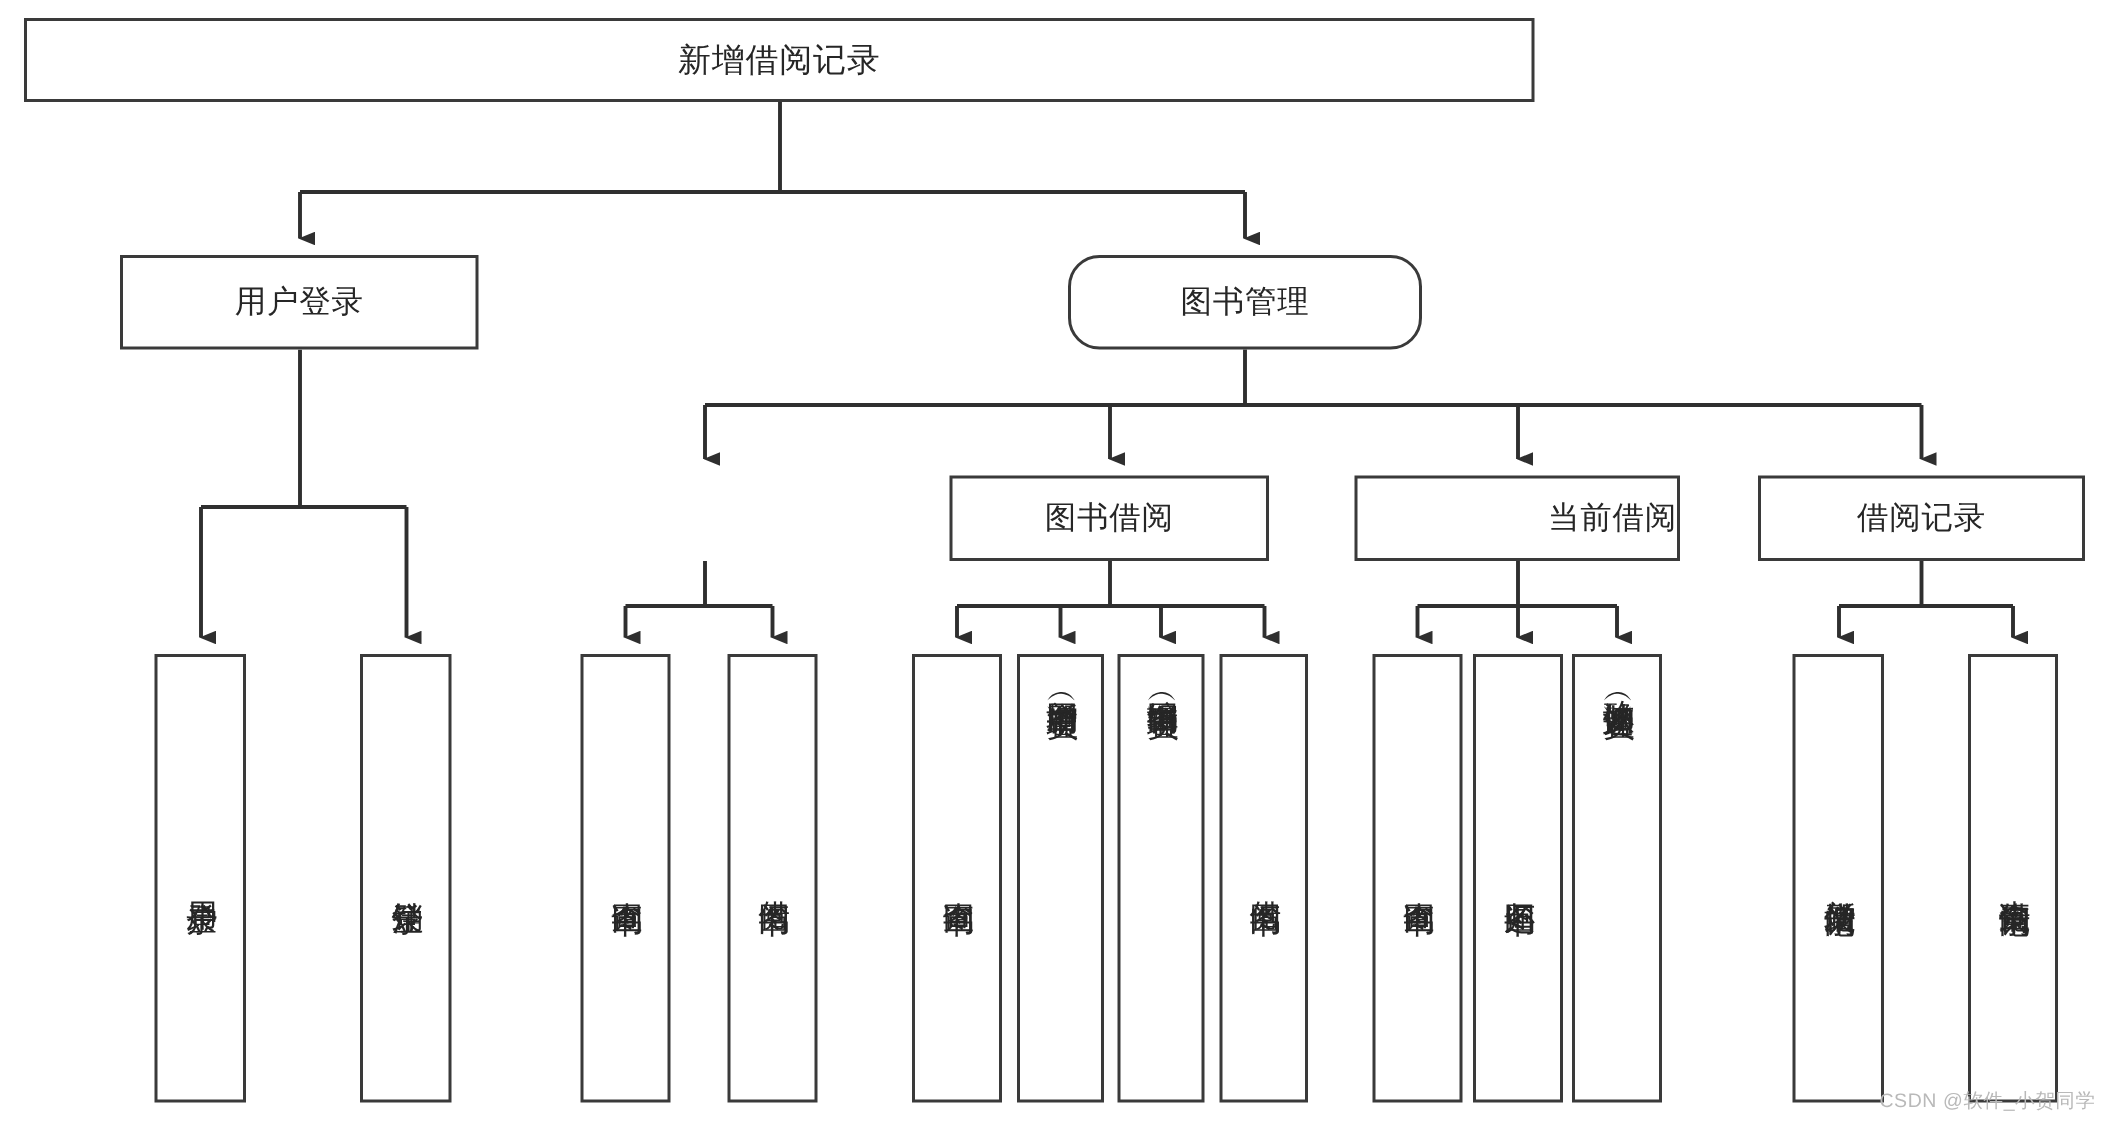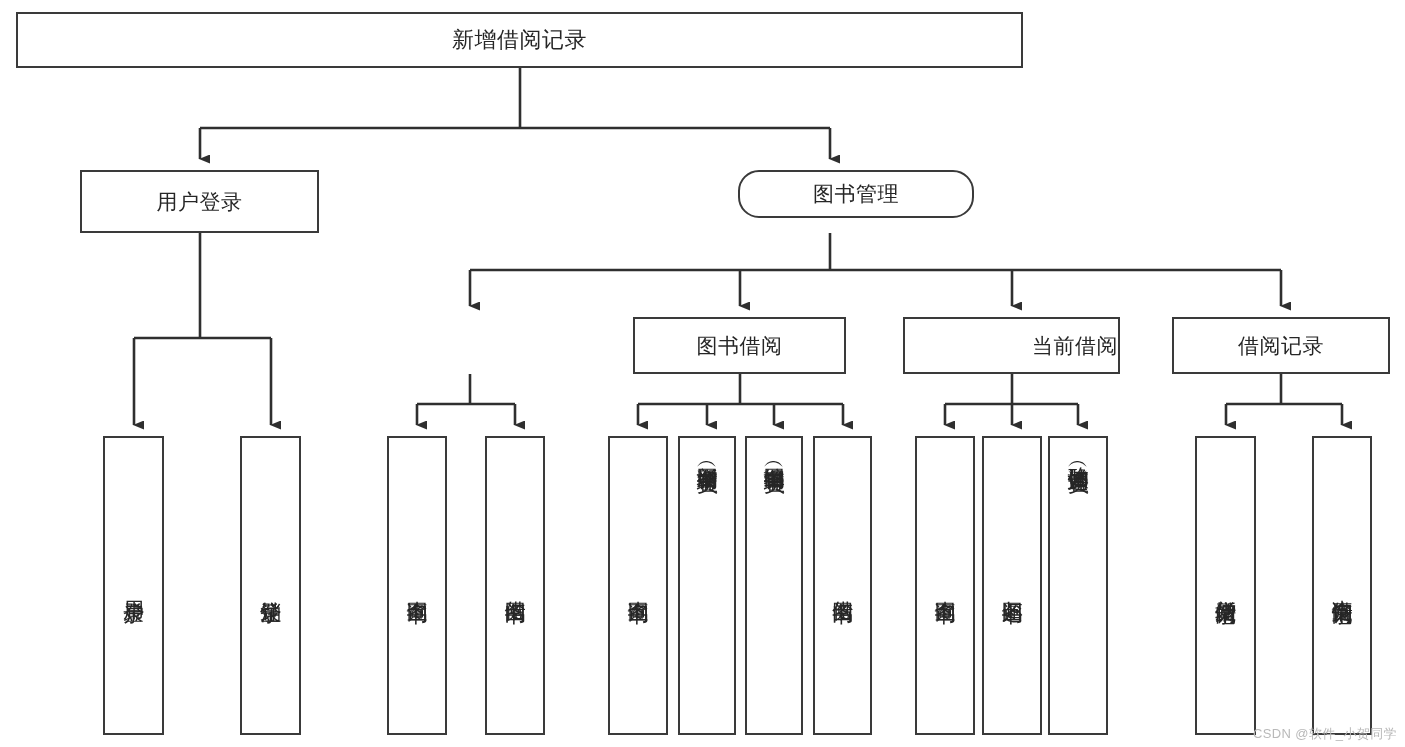--- a/index.html
+++ b/index.html
@@ -122,21 +122,21 @@
       </g>
   </svg>
 
   <div class="node root horizontal" style="left: 16px; top: 12px; width: 1007px; height: 56px;">
     <span class="label">新增借阅记录</span>
   </div>
 
   <div class="node horizontal" style="left: 80px; top: 170px; width: 239px; height: 63px;">
     <span class="label">用户登录</span>
   </div>
-  <div class="node horizontal" style="left: 738px; top: 170px; width: 236px; height: 48px; border-radius: 21px;">
+  <div class="node horizontal" style="left: 712px; top: 170px; width: 236px; height: 63px; border-radius: 21px;">
     <span class="label">图书管理</span>
   </div>
 
   <div class="node horizontal" style="left: 633px; top: 317px; width: 213px; height: 57px;">
     <span class="label">图书借阅</span>
   </div>
   <div class="node horizontal" style="left: 903px; top: 317px; width: 217px; height: 57px; justify-content: flex-end;">
     <span class="label">当前借阅</span>
   </div>
   <div class="node horizontal" style="left: 1172px; top: 317px; width: 218px; height: 57px;">

